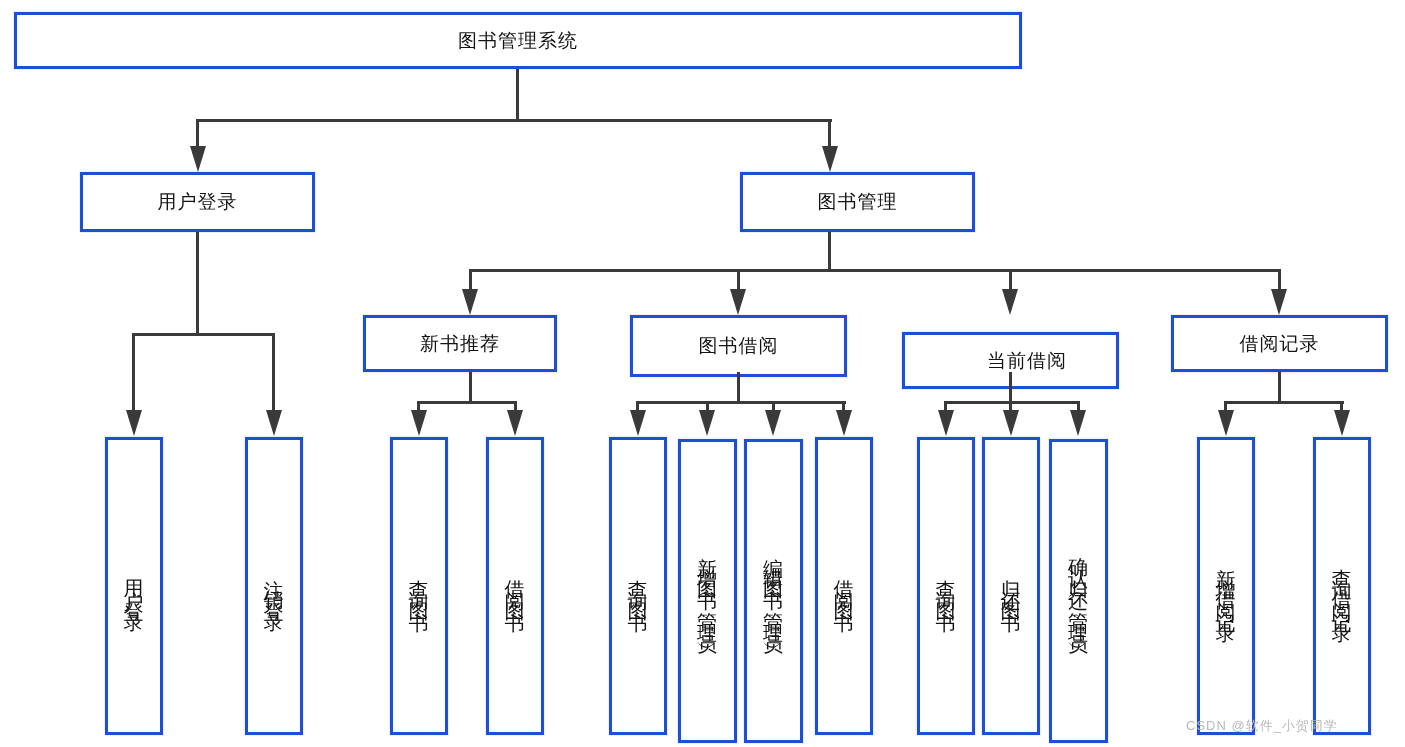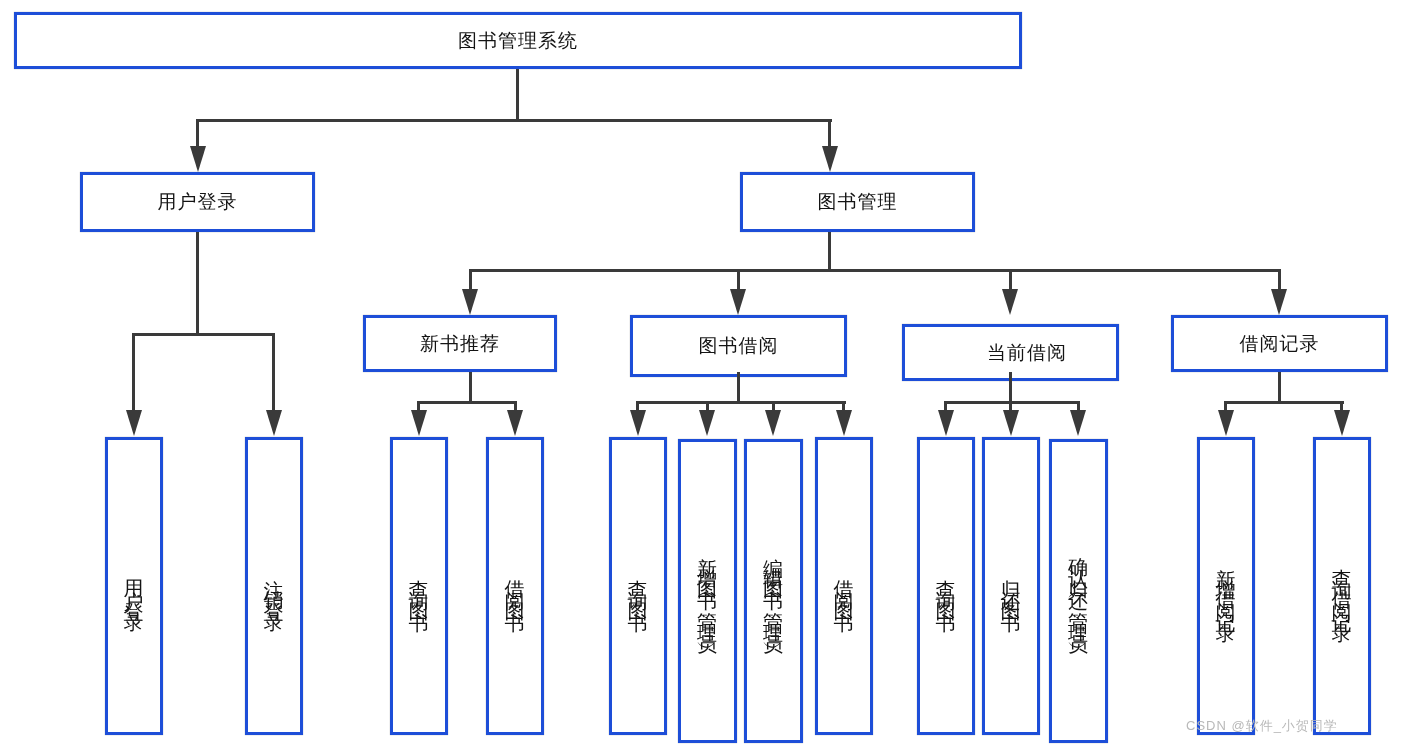--- a/index.html
+++ b/index.html
@@ -69,21 +69,21 @@
   <div class="arrow" style="left:1002px;top:289px;"></div>
   <div class="vline" style="left:1278px;top:269px;height:28px;"></div>
   <div class="arrow" style="left:1271px;top:289px;"></div>
 
   <div class="box hnode" style="left:363px;top:315px;width:194px;height:57px;">
     <span>新书推荐</span>
   </div>
   <div class="box hnode" style="left:630px;top:315px;width:217px;height:62px;">
     <span>图书借阅</span>
   </div>
-  <div class="box hnode" style="left:902px;top:324px;width:217px;height:57px;padding-left:33px;">
+  <div class="box hnode" style="left:902px;top:332px;width:217px;height:57px;padding-left:33px;">
     <span>当前借阅</span>
   </div>
   <div class="box hnode" style="left:1171px;top:315px;width:217px;height:57px;">
     <span>借阅记录</span>
   </div>
 
   <div class="vline" style="left:469px;top:372px;height:32px;"></div>
   <div class="hline" style="left:417px;top:401px;width:99px;"></div>
   <div class="vline" style="left:417px;top:401px;height:14px;"></div>
   <div class="arrow" style="left:411px;top:410px;"></div>

